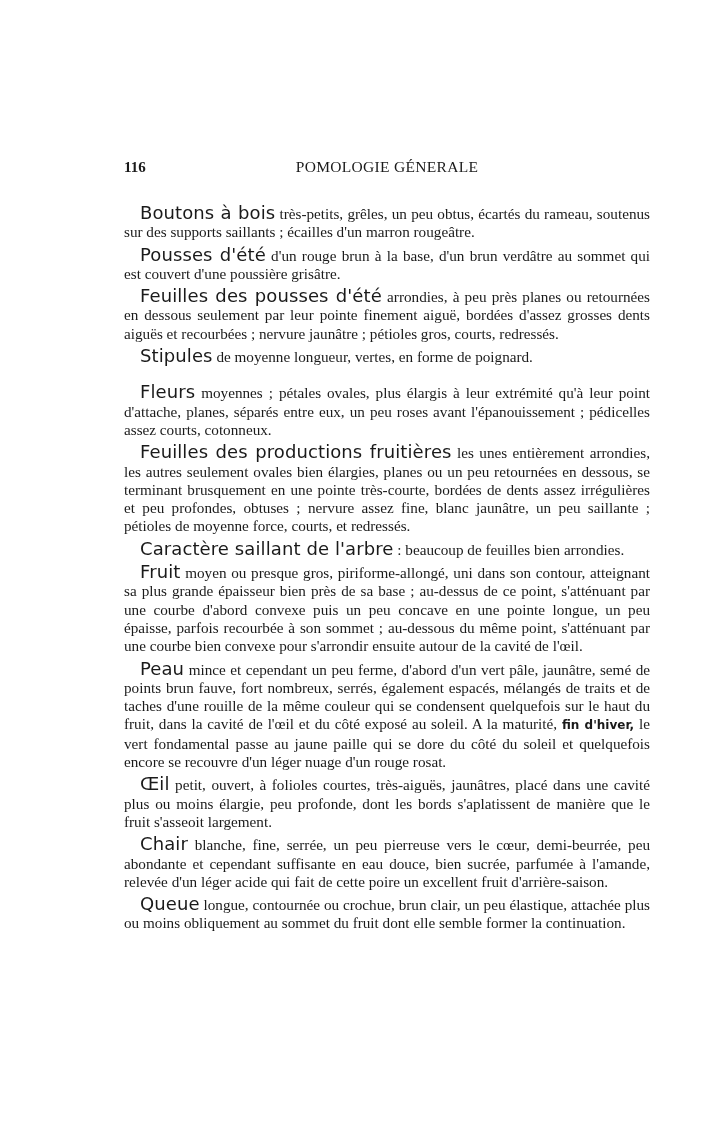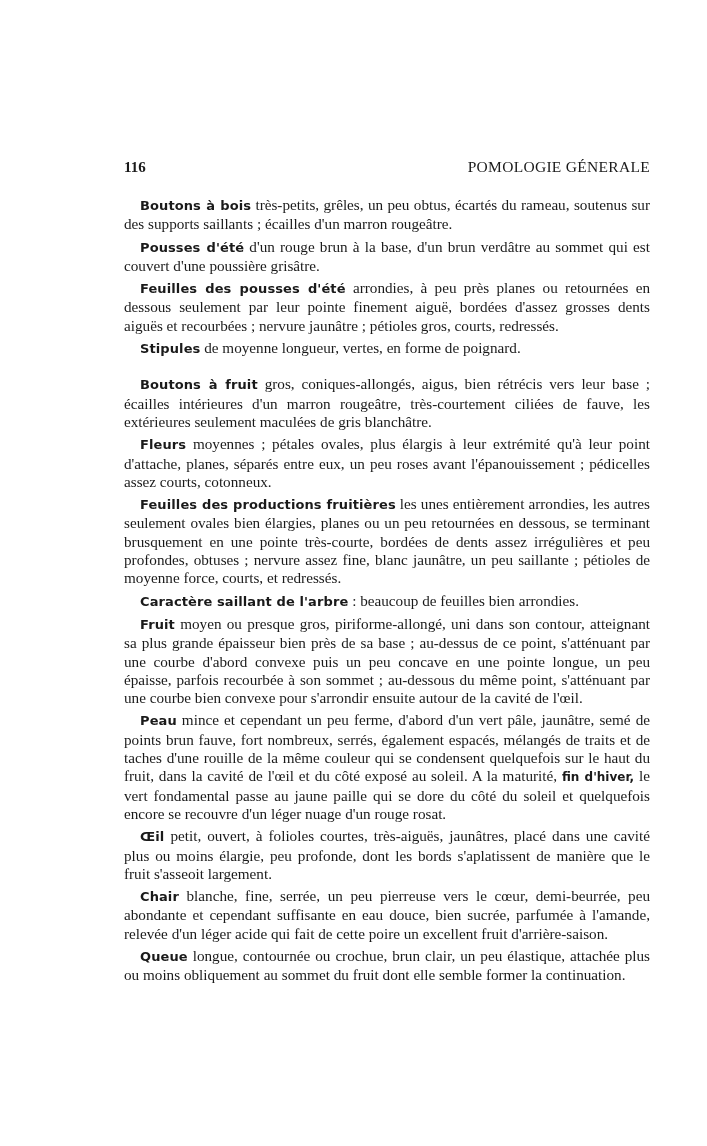--- a/index.html
+++ b/index.html
@@ -2,41 +2,40 @@
 <html><head>
 <meta charset="utf-8">
 <style>
   html, body { margin: 0; padding: 0; background: #ffffff; }
   body { width: 707px; height: 1146px; position: relative; overflow: hidden; }
   .page {
     position: absolute; left: 124px; top: 158px; width: 526px;
     font-family: "Liberation Serif", "DejaVu Serif", serif;
     color: #1a1a1a; font-size: 15.2px; line-height: 18.3px;
   }
-  .running-head { position: relative; height: 22px; margin-bottom: 16px; }
+  .running-head { position: relative; height: 22px; margin-bottom: 24px; }
   .page-number { position: absolute; left: 0; top: 0; font-size: 15px; font-weight: bold; }
-  .running-title { position: absolute; left: 0; right: 0; top: 0; text-align: right; font-size: 15.5px; letter-spacing: 0.3px; }
+  .running-title { position: absolute; left: 0; right: 0; top: 0; text-align: center; font-size: 15.5px; letter-spacing: 0.3px; }
   .para { text-align: justify; text-indent: 16px; margin: 0 0 4px 0; hyphens: manual; }
-  .term { font-family: "DejaVu Sans", sans-serif; font-weight: bold; font-size: 13px; letter-spacing: 0.1px; }
+  .term { font-family: "DejaVu Sans", sans-serif; font-weight: normal; font-size: 18px; letter-spacing: 0.1px; }
   .inline-term { font-family: "DejaVu Sans", sans-serif; font-weight: bold; font-size: 12px; }
 </style>
 </head>
 <body>
 
 <div class="page">
   <div class="running-head">
     <span class="page-number">116</span>
     <span class="running-title">POMOLOGIE GÉNERALE</span>
   </div>
 
   <p class="para"><span class="term">Boutons à bois</span><span> très-petits, grêles, un peu obtus, écartés du rameau, soutenus sur des supports saillants ; écailles d'un marron rougeâtre.</span></p>
   <p class="para"><span class="term">Pousses d'été</span><span> d'un rouge brun à la base, d'un brun verdâtre au sommet qui est couvert d'une poussière grisâtre.</span></p>
   <p class="para"><span class="term">Feuilles des pousses d'été</span><span> arrondies, à peu près planes ou retournées en dessous seulement par leur pointe finement aiguë, bordées d'assez grosses dents aiguës et recourbées ; nervure jaunâtre ; pétioles gros, courts, redressés.</span></p>
   <p class="para" style="margin-bottom:17px"><span class="term">Stipules</span><span> de moyenne longueur, vertes, en forme de poignard.</span></p>
-  <p class="para"><span class="term">Boutons à fruit</span><span> gros, coniques-allongés, aigus, bien rétrécis vers leur base ; écailles intérieures d'un marron rougeâtre, très-courtement ciliées de fauve, les extérieures seulement maculées de gris blanchâtre.</span></p>
   <p class="para"><span class="term">Fleurs</span><span> moyennes ; pétales ovales, plus élargis à leur extrémité qu'à leur point d'attache, planes, séparés entre eux, un peu roses avant l'épanouissement ; pédicelles assez courts, cotonneux.</span></p>
   <p class="para"><span class="term">Feuilles des productions fruitières</span><span> les unes entièrement arrondies, les autres seulement ovales bien élargies, planes ou un peu retournées en dessous, se terminant brusquement en une pointe très-courte, bordées de dents assez irrégulières et peu profondes, obtuses ; nervure assez fine, blanc jaunâtre, un peu saillante ; pétioles de moyenne force, courts, et redressés.</span></p>
   <p class="para"><span class="term">Caractère saillant de l'arbre</span><span> : beaucoup de feuilles bien arrondies.</span></p>
   <p class="para"><span class="term">Fruit</span><span> moyen ou presque gros, piriforme-allongé, uni dans son contour, atteignant sa plus grande épaisseur bien près de sa base ; au-dessus de ce point, s'atténuant par une courbe d'abord convexe puis un peu concave en une pointe longue, un peu épaisse, parfois recourbée à son sommet ; au-dessous du même point, s'atténuant par une courbe bien convexe pour s'arrondir ensuite autour de la cavité de l'œil.</span></p>
   <p class="para"><span class="term">Peau</span><span> mince et cependant un peu ferme, d'abord d'un vert pâle, jaunâtre, semé de points brun fauve, fort nombreux, serrés, également espacés, mélangés de traits et de taches d'une rouille de la même couleur qui se condensent quelquefois sur le haut du fruit, dans la cavité de l'œil et du côté exposé au soleil. A la maturité, </span><span class="inline-term">fin d'hiver,</span><span> le vert fondamental passe au jaune paille qui se dore du côté du soleil et quelquefois encore se recouvre d'un léger nuage d'un rouge rosat.</span></p>
   <p class="para"><span class="term">Œil</span><span> petit, ouvert, à folioles courtes, très-aiguës, jaunâtres, placé dans une cavité plus ou moins élargie, peu profonde, dont les bords s'aplatissent de manière que le fruit s'asseoit largement.</span></p>
   <p class="para"><span class="term">Chair</span><span> blanche, fine, serrée, un peu pierreuse vers le cœur, demi-beurrée, peu abondante et cependant suffisante en eau douce, bien sucrée, parfumée à l'amande, relevée d'un léger acide qui fait de cette poire un excellent fruit d'arrière-saison.</span></p>
   <p class="para"><span class="term">Queue</span><span> longue, contournée ou crochue, brun clair, un peu élastique, attachée plus ou moins obliquement au sommet du fruit dont elle semble former la continuation.</span></p>
 </div>
 

